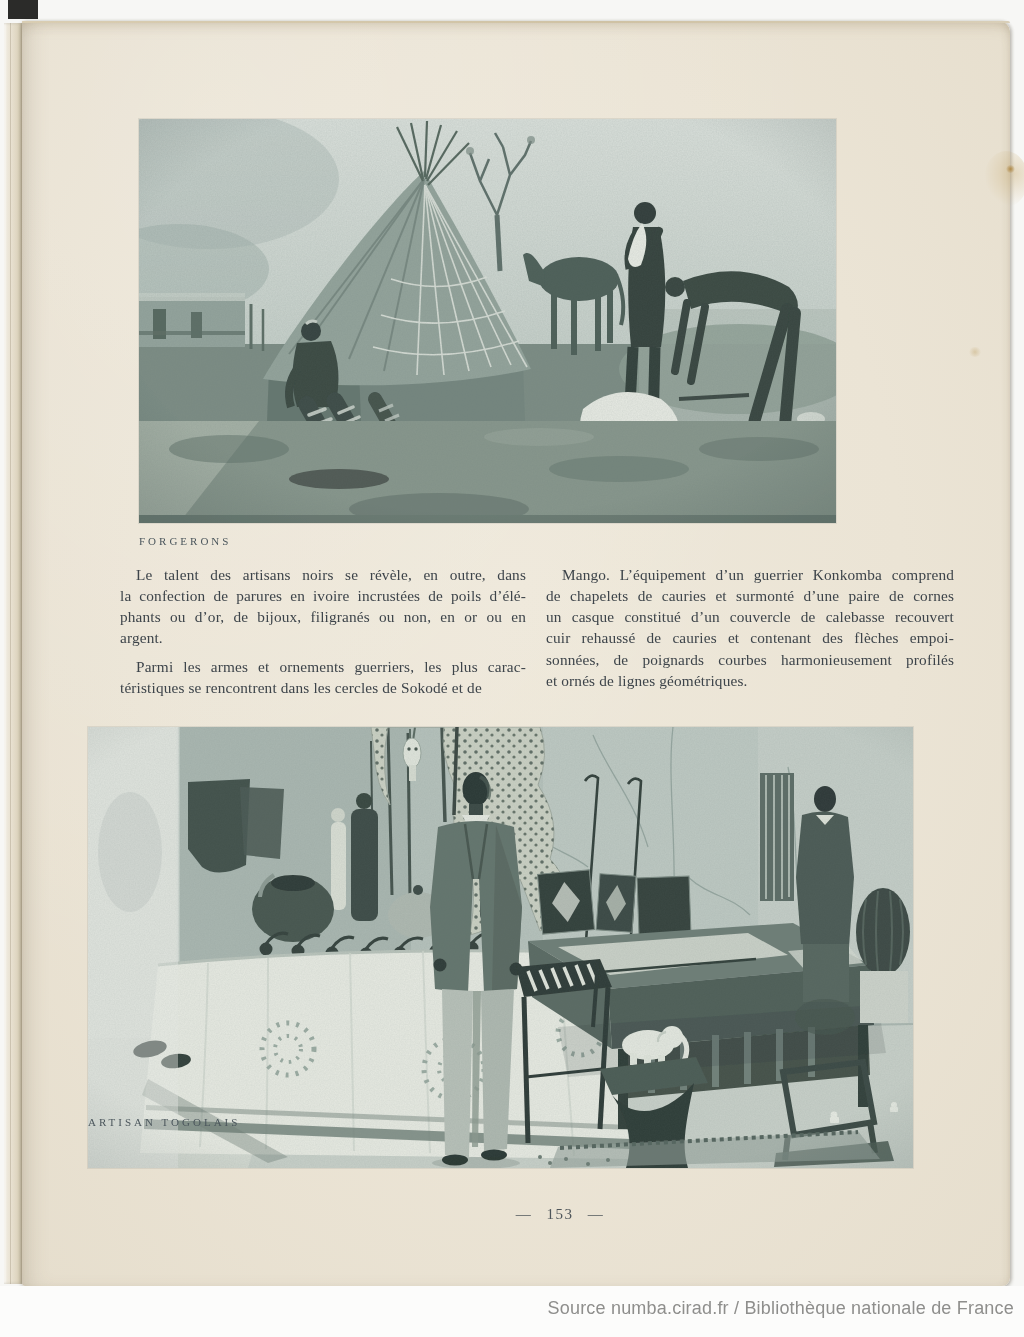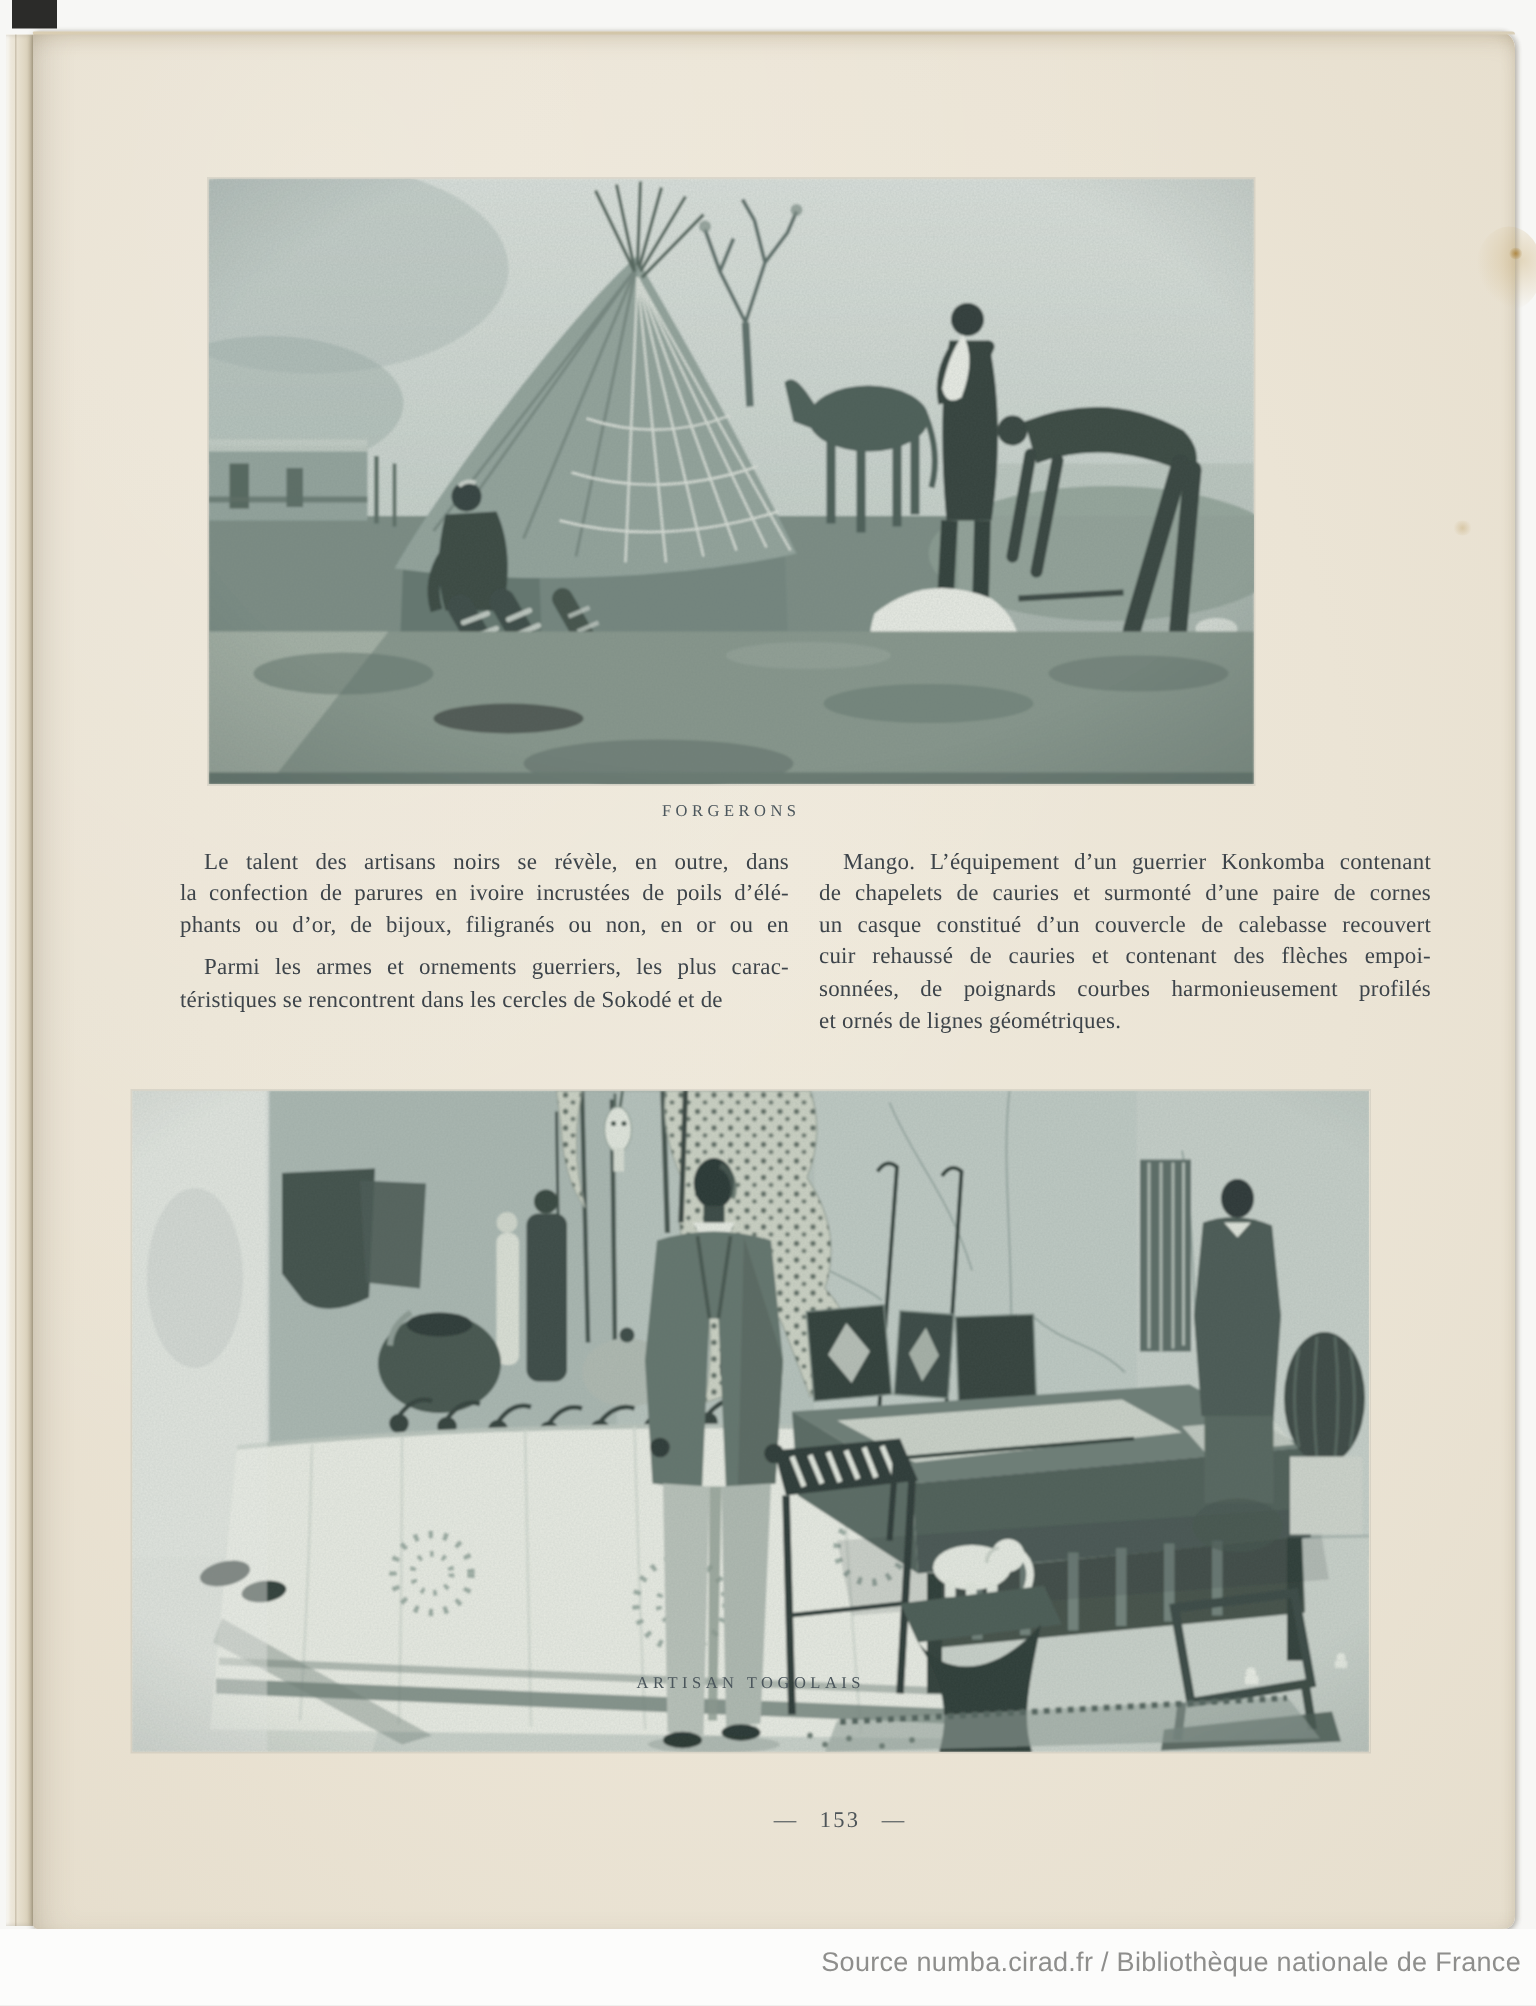--- a/index.html
+++ b/index.html
@@ -28,21 +28,21 @@
     background:radial-gradient(ellipse at 70% 40%, rgba(196,164,100,.38), rgba(196,164,100,0) 70%);}
   .stain.s2{left:984px;top:144px;width:9px;height:8px;background:radial-gradient(circle,#b08a47 0%,rgba(176,138,71,0) 75%);}
   .stain.s3{left:946px;top:326px;width:14px;height:10px;
     background:radial-gradient(circle, rgba(190,160,100,.4), rgba(190,160,100,0) 70%);}
   
   .photo{position:absolute;overflow:hidden;box-shadow:0 0 0 1px rgba(90,100,95,.12);}
   .photo svg{display:block;width:100%;height:100%;}
   .photo-top{left:139px;top:119px;width:697px;height:404px;}
   .photo-bottom{left:88px;top:727px;width:825px;height:441px;}
   
-  .caption{position:absolute;text-align:center;font-size:11px;letter-spacing:3px;
+  .caption{position:absolute;font-size:11px;letter-spacing:3px;
     color:#4b565c;font-weight:normal;}
   .caption-top{left:139px;top:535px;width:697px;}
   .caption-bottom{left:88px;top:1116px;width:825px;}
   .page-number{position:absolute;left:22px;top:1206px;width:1008px;text-align:center;
     font-size:15px;letter-spacing:1.5px;word-spacing:9px;color:#4e5559;padding-left:34px;}
   
   .col{position:absolute;top:564px;font-size:15.3px;line-height:21.15px;color:#3d444a;
     letter-spacing:.15px;margin-left:44px;}
   .col-left{left:76px;width:406px;}
   .col-right{left:502px;width:408px;}
@@ -234,29 +234,30 @@
     </svg>
   </figure>
 
   <div class="caption caption-top">FORGERONS</div>
 
   <div class="col col-left">
       <div class="para">
         <div class="tline first">Le talent des artisans noirs se révèle, en outre, dans</div>
         <div class="tline">la confection de parures en ivoire incrustées de poils d’élé-</div>
         <div class="tline">phants ou d’or, de bijoux, filigranés ou non, en or ou en</div>
+        <div class="tline last">argent.</div>
       </div>
       <div class="para">
         <div class="tline first">Parmi les armes et ornements guerriers, les plus carac-</div>
         <div class="tline last">téristiques se rencontrent dans les cercles de Sokodé et de</div>
       </div>
     </div>
   <div class="col col-right">
       <div class="para">
-        <div class="tline first">Mango. L’équipement d’un guerrier Konkomba contenant</div>
+        <div class="tline first">Mango. L’équipement d’un guerrier Konkomba comprend</div>
         <div class="tline">de chapelets de cauries et surmonté d’une paire de cornes</div>
         <div class="tline">un casque constitué d’un couvercle de calebasse recouvert</div>
         <div class="tline">cuir rehaussé de cauries et contenant des flèches empoi-</div>
         <div class="tline">sonnées, de poignards courbes harmonieusement profilés</div>
         <div class="tline last">et ornés de lignes géométriques.</div>
       </div>
     </div>
 
   <figure class="photo photo-bottom" style="margin:0">
     <svg viewBox="0 0 825 441" preserveAspectRatio="none">

